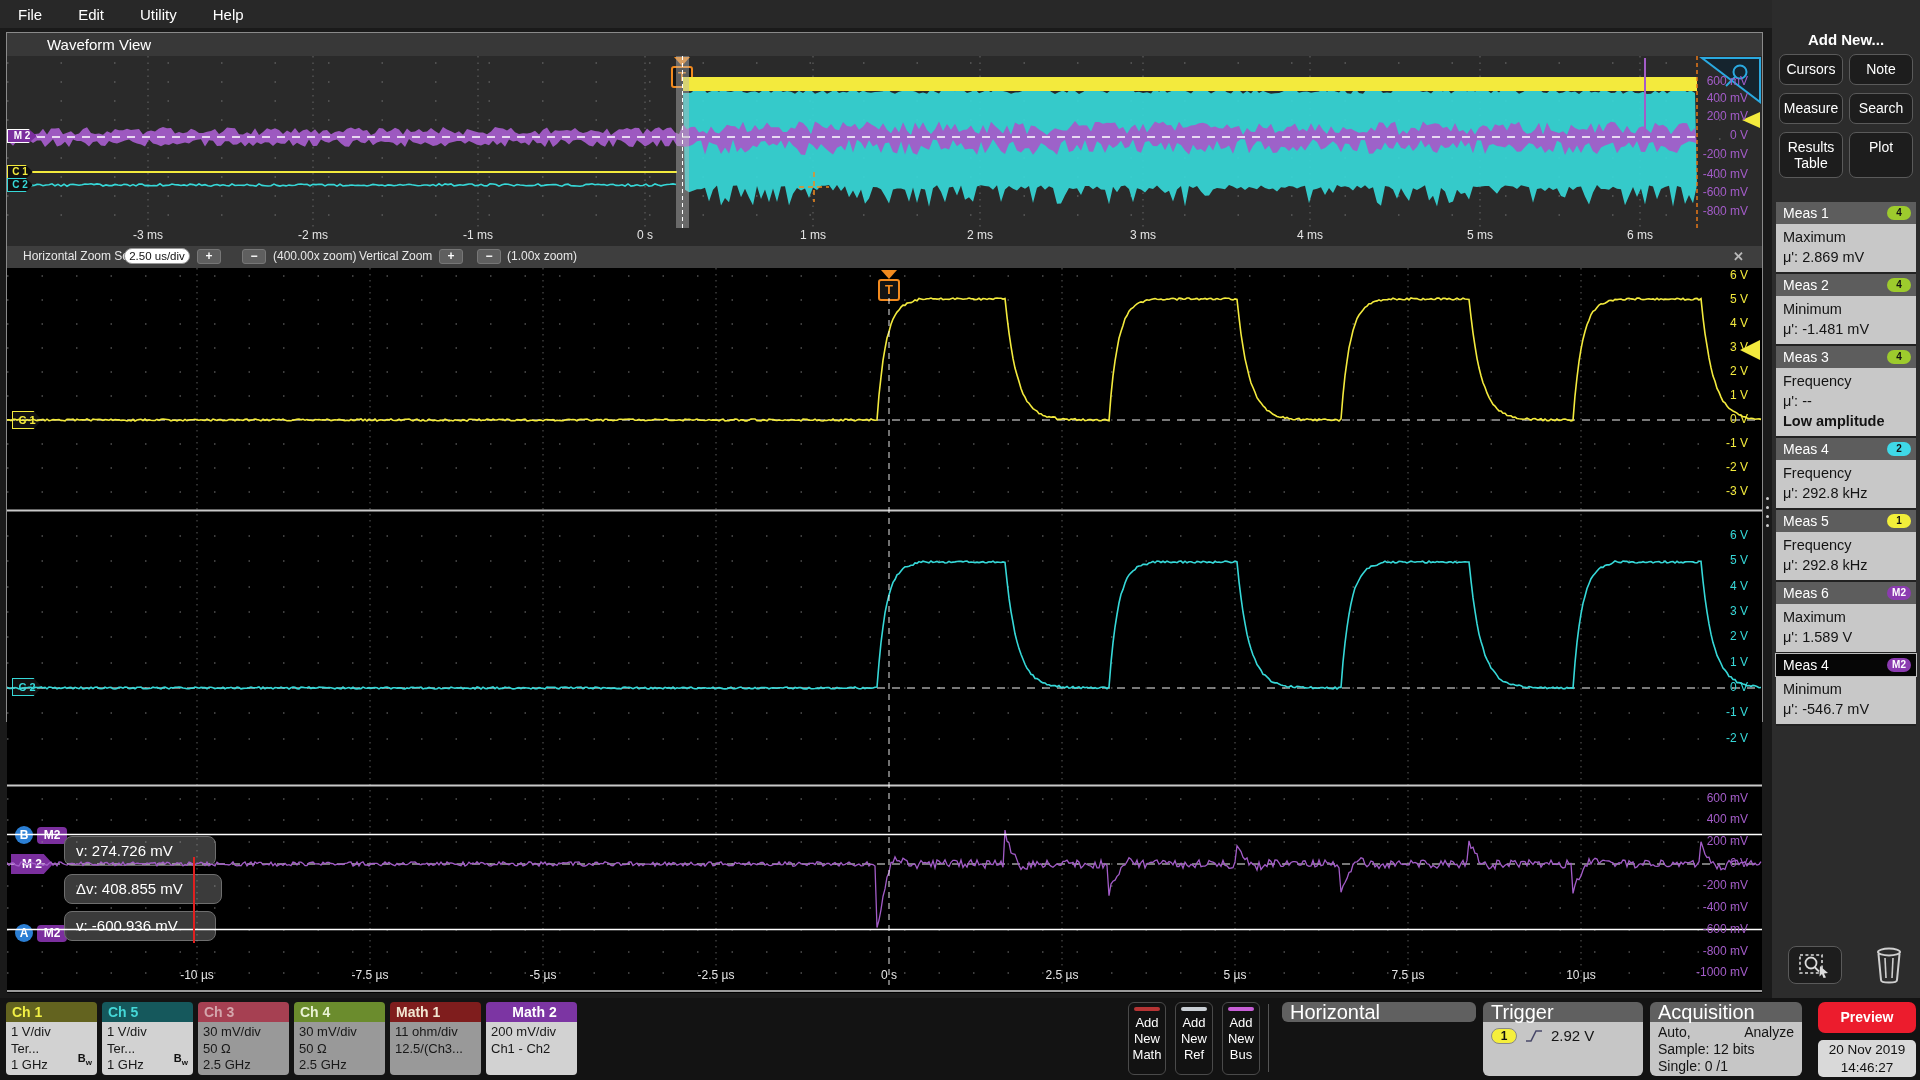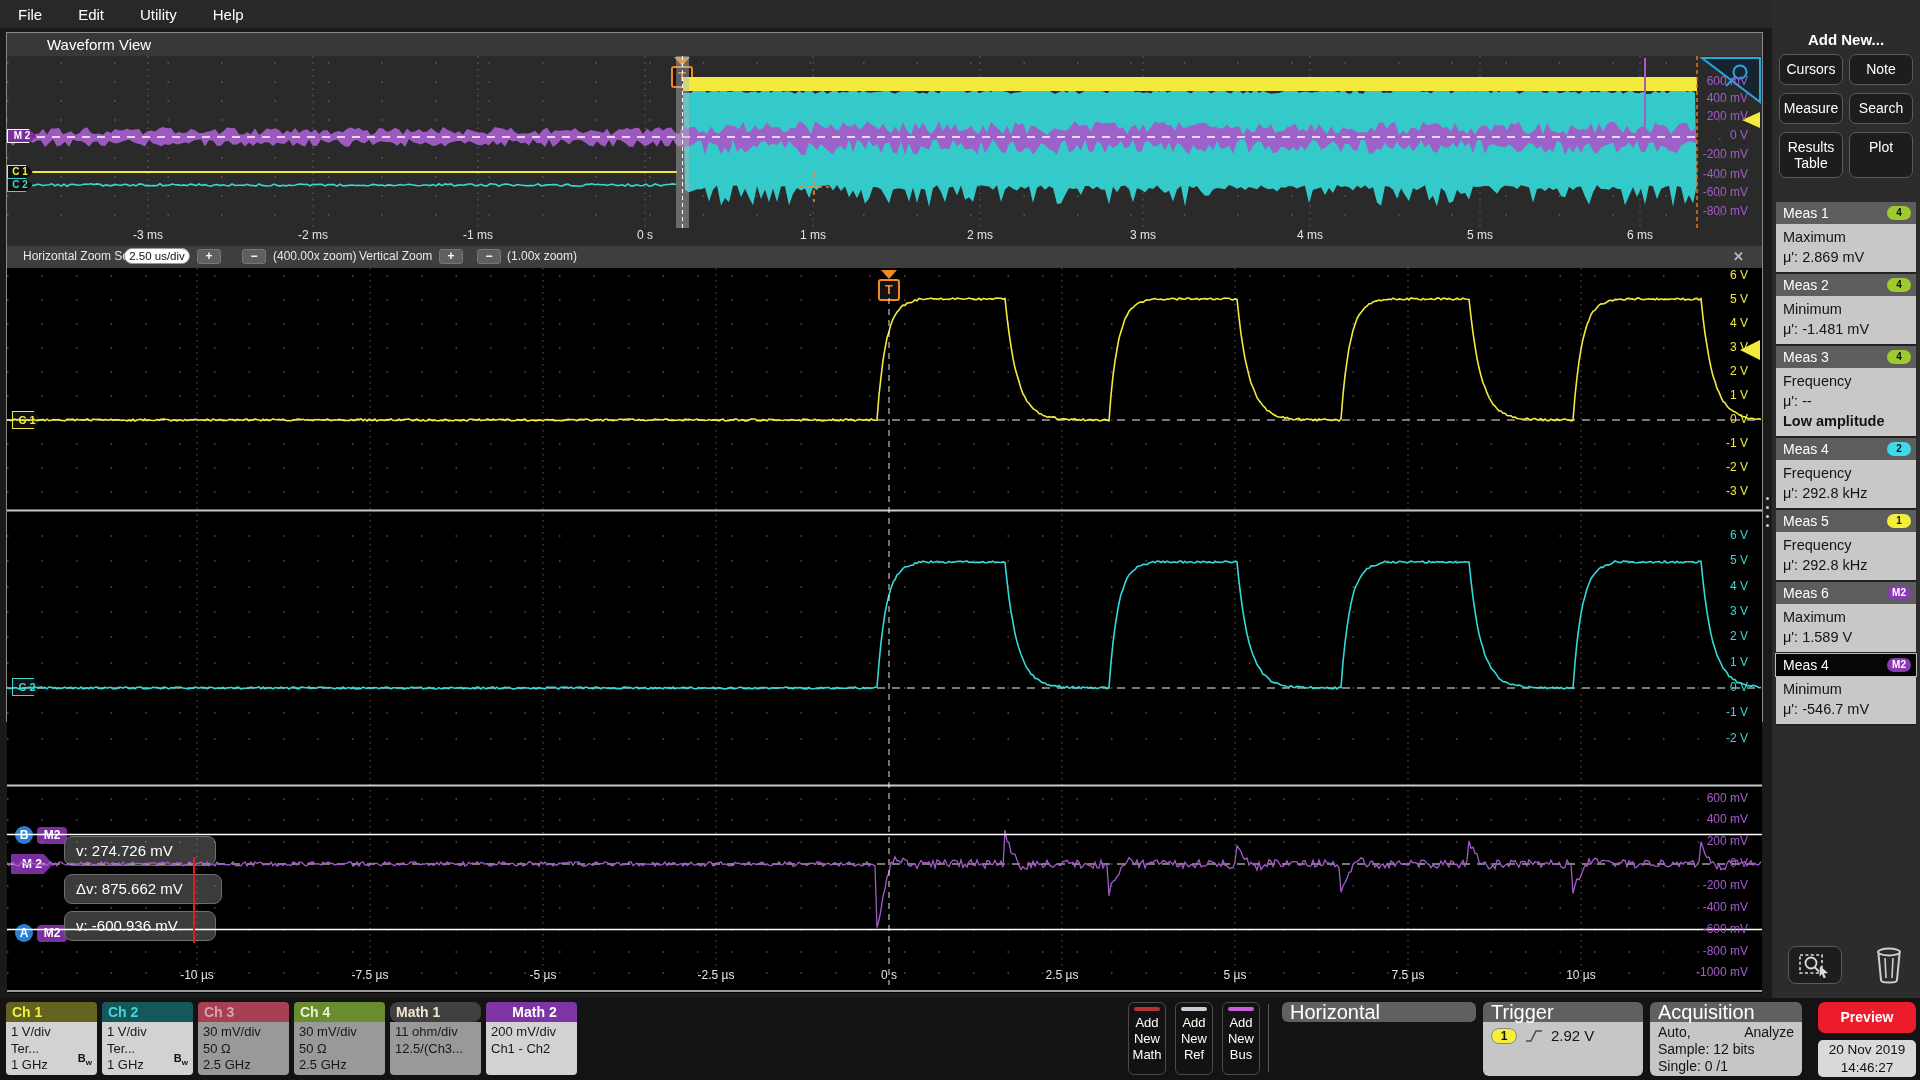--- a/index.html
+++ b/index.html
@@ -223,21 +223,21 @@
       <div class="curschip" style="left:8px; top:558px;">
         <span class="circ">B</span>
         <span class="tag">M2</span>
       </div>
       <div class="curschip" style="left:8px; top:656px;">
         <span class="circ">A</span>
         <span class="tag">M2</span>
       </div>
 
       <div class="readout" style="left:57px; top:568px;">v: 274.726 mV</div>
-      <div class="readout" style="left:57px; top:606px; width:158px;">Δv: 875.662 mV</div>
+      <div class="readout" style="left:57px; top:606px; width:158px;">Δv: 408.855 mV</div>
       <div class="readout" style="left:57px; top:643px;">v: -600.936 mV</div>
     <svg width="1755" height="725">
           <line x1="190" y1="0" x2="190" y2="717" stroke="#9a9a9a" stroke-width="1" stroke-dasharray="1.5 4.5" opacity="0.6"></line>
           <line x1="363" y1="0" x2="363" y2="717" stroke="#9a9a9a" stroke-width="1" stroke-dasharray="1.5 4.5" opacity="0.6"></line>
           <line x1="536" y1="0" x2="536" y2="717" stroke="#9a9a9a" stroke-width="1" stroke-dasharray="1.5 4.5" opacity="0.6"></line>
           <line x1="709" y1="0" x2="709" y2="717" stroke="#9a9a9a" stroke-width="1" stroke-dasharray="1.5 4.5" opacity="0.6"></line>
           <line x1="1055" y1="0" x2="1055" y2="717" stroke="#9a9a9a" stroke-width="1" stroke-dasharray="1.5 4.5" opacity="0.6"></line>
           <line x1="1228" y1="0" x2="1228" y2="717" stroke="#9a9a9a" stroke-width="1" stroke-dasharray="1.5 4.5" opacity="0.6"></line>
           <line x1="1401" y1="0" x2="1401" y2="717" stroke="#9a9a9a" stroke-width="1" stroke-dasharray="1.5 4.5" opacity="0.6"></line>
           <line x1="1574" y1="0" x2="1574" y2="717" stroke="#9a9a9a" stroke-width="1" stroke-dasharray="1.5 4.5" opacity="0.6"></line>
@@ -448,21 +448,21 @@
         <div class="badge">
           <div class="badge-head" style="background: rgb(99, 99, 31); color: rgb(241, 239, 69);">Ch 1</div>
           <div class="badge-body" style="background: rgb(210, 210, 210);">
             <div>1 V/div</div>
             <div>Ter...</div>
             <div>1 GHz</div>
             <span class="bw"><span>B</span><sub>w</sub></span>
           </div>
         </div>
         <div class="badge">
-          <div class="badge-head" style="background: rgb(21, 88, 92); color: rgb(69, 215, 215);">Ch 2</div>
+          <div class="badge-head" style="background: rgb(21, 88, 92); color: rgb(69, 215, 215);">Ch 5</div>
           <div class="badge-body" style="background: rgb(210, 210, 210);">
             <div>1 V/div</div>
             <div>Ter...</div>
             <div>1 GHz</div>
             <span class="bw"><span>B</span><sub>w</sub></span>
           </div>
         </div>
         <div class="badge">
           <div class="badge-head" style="background: rgb(166, 64, 82); color: rgb(212, 166, 172);">Ch 3</div>
           <div class="badge-body" style="background: rgb(153, 153, 153);">
@@ -473,21 +473,21 @@
         </div>
         <div class="badge">
           <div class="badge-head" style="background: rgb(107, 140, 45); color: rgb(233, 242, 212);">Ch 4</div>
           <div class="badge-body" style="background: rgb(153, 153, 153);">
             <div>30 mV/div</div>
             <div>50 Ω</div>
             <div>2.5 GHz</div>
           </div>
         </div>
         <div class="badge">
-          <div class="badge-head" style="background: #404040; color: rgb(242, 230, 210); border-radius: 8px;">Math 1</div>
+          <div class="badge-head" style="background: #7f1d1d; color: rgb(242, 230, 210);">Math 1</div>
           <div class="badge-body" style="background: rgb(153, 153, 153);">
             <div>11 ohm/div</div>
             <div>12.5/(Ch3...</div>
           </div>
         </div>
         <div class="badge">
           <div class="badge-head" style="background: rgb(124, 53, 163); color: rgb(255, 255, 255); text-align: center;">Math 2</div>
           <div class="badge-body" style="background: rgb(210, 210, 210);">
             <div>200 mV/div</div>
             <div>Ch1 - Ch2</div>

